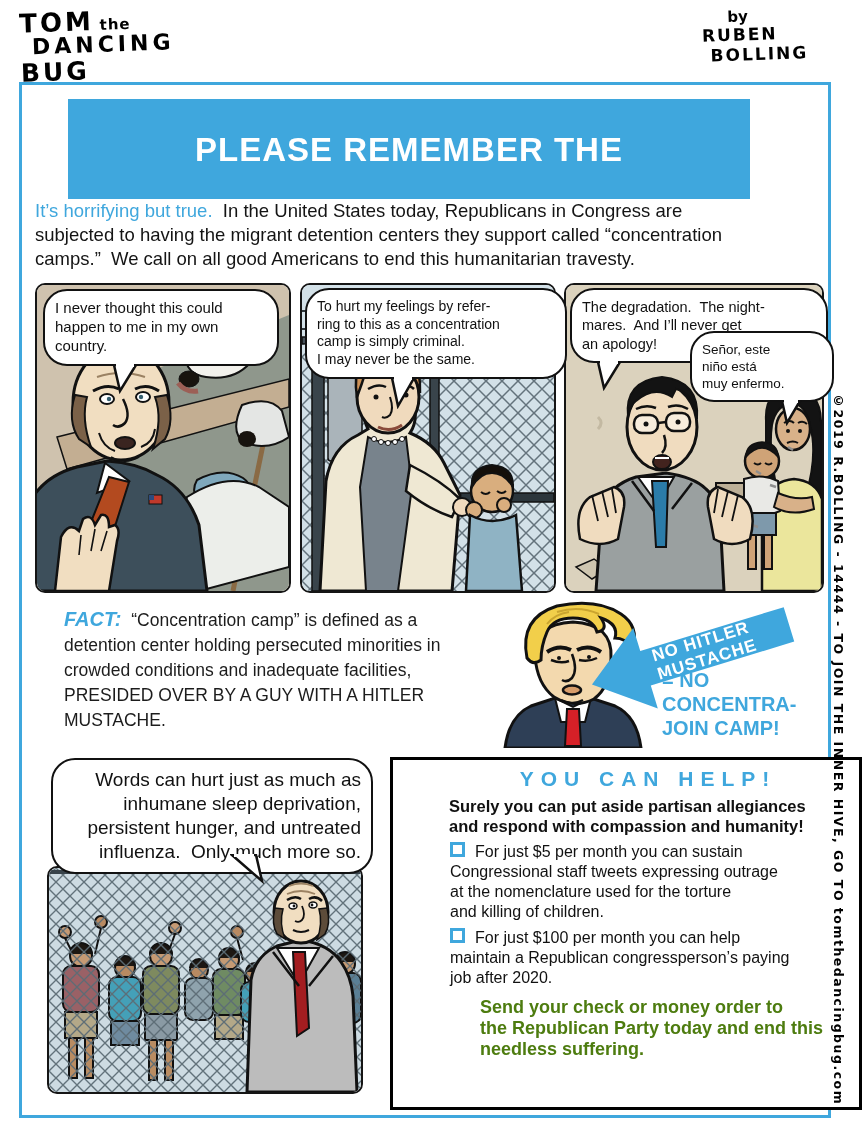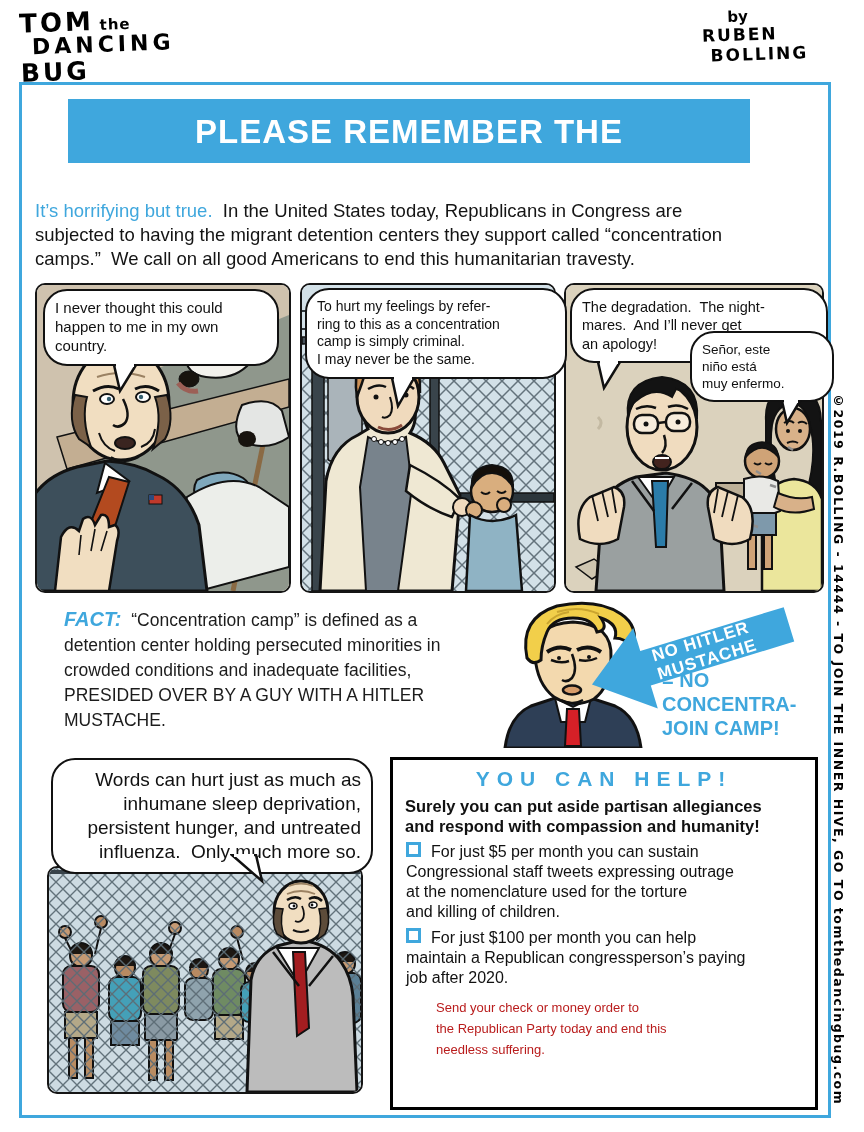--- a/index.html
+++ b/index.html
@@ -17,21 +17,21 @@
           font-family:"DejaVu Sans",sans-serif;font-weight:700;line-height:1.15;}
   .byline .by{font-size:15px;margin-left:26px;}
   .byline .name{font-size:17px;letter-spacing:2px;}
   .byline .name2{margin-left:8px;}
 
   
   .frame{position:absolute;left:19px;top:82px;width:806px;height:1030px;
          border:3px solid #3fa7dd;background:#fff;}
 
   
-  .banner{position:absolute;left:68px;top:99px;width:682px;height:64px;background:#3fa7dd;
+  .banner{position:absolute;left:68px;top:99px;width:682px;height:100px;background:#3fa7dd;
           display:flex;flex-direction:column;align-items:center;justify-content:center;
           color:#fff;font-weight:900;font-size:33px;line-height:41px;letter-spacing:1px;text-align:center;}
 
   
   .intro{position:absolute;left:35px;top:199px;width:782px;font-size:18.5px;line-height:24px;
          white-space:pre-wrap;color:#141414;}
   .intro .lead{color:#3fa7dd;}
 
   
   .panel{position:absolute;border:2.5px solid #151515;border-radius:10px;overflow:hidden;
@@ -61,29 +61,29 @@
   .fact{position:absolute;left:64px;top:607px;width:458px;font-size:17.5px;line-height:25px;
         white-space:pre-wrap;color:#1c1c1c;font-weight:500;}
   .fact .label{font-style:italic;font-weight:900;color:#3fa7dd;font-size:20px;padding-right:5px;}
   .trump{position:absolute;left:497px;top:594px;width:152px;height:154px;z-index:1;}
   .arrow{position:absolute;left:584px;top:596px;width:215px;height:120px;z-index:2;}
   .equals{position:absolute;left:662px;top:668px;font-size:20px;font-weight:900;color:#3fa7dd;
           line-height:24px;white-space:pre-wrap;z-index:3;}
 
   
   .help{position:absolute;left:390px;top:757px;width:422px;height:347px;border:3px solid #000;
-        background:#fff;overflow:hidden;}
+        background:#fff;overflow:hidden;padding-left:44px;}
   .help .heading{margin-top:7px;text-align:center;color:#3fa7dd;font-weight:900;
                  font-size:21px;letter-spacing:7px;}
   .help .hintro{margin:5px 8px 0 12px;font-weight:700;font-size:16.5px;line-height:20px;white-space:pre-wrap;}
   .help .item{margin:6px 8px 0 13px;font-size:16px;line-height:20px;}
   .help .item .txt{white-space:pre-wrap;}
   .help .item em{font-size:16px;}
   .sq{display:inline-block;width:9px;height:9px;border:3px solid #3fa7dd;margin-right:10px;}
-  .help .closing{margin:9px 8px 0 43px;color:#b91c1c;font-weight:400;font-size:13px;
+  .help .closing{margin:9px 8px 0 43px;color:#4d7c0f;font-weight:700;font-size:18px;
                  line-height:21px;white-space:pre-wrap;}
 
   
   .credit{position:absolute;left:831px;top:393px;writing-mode:vertical-rl;
           font-family:"DejaVu Sans",sans-serif;font-size:12.5px;font-weight:700;
           letter-spacing:1.5px;color:#000;}
 </style>
 </head>
 <body>
 

